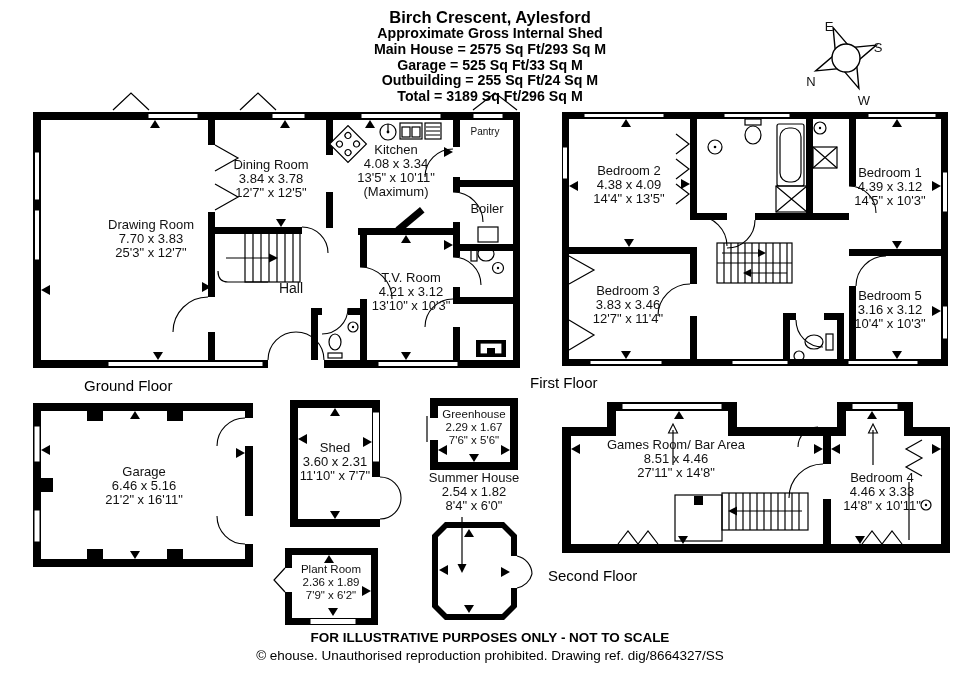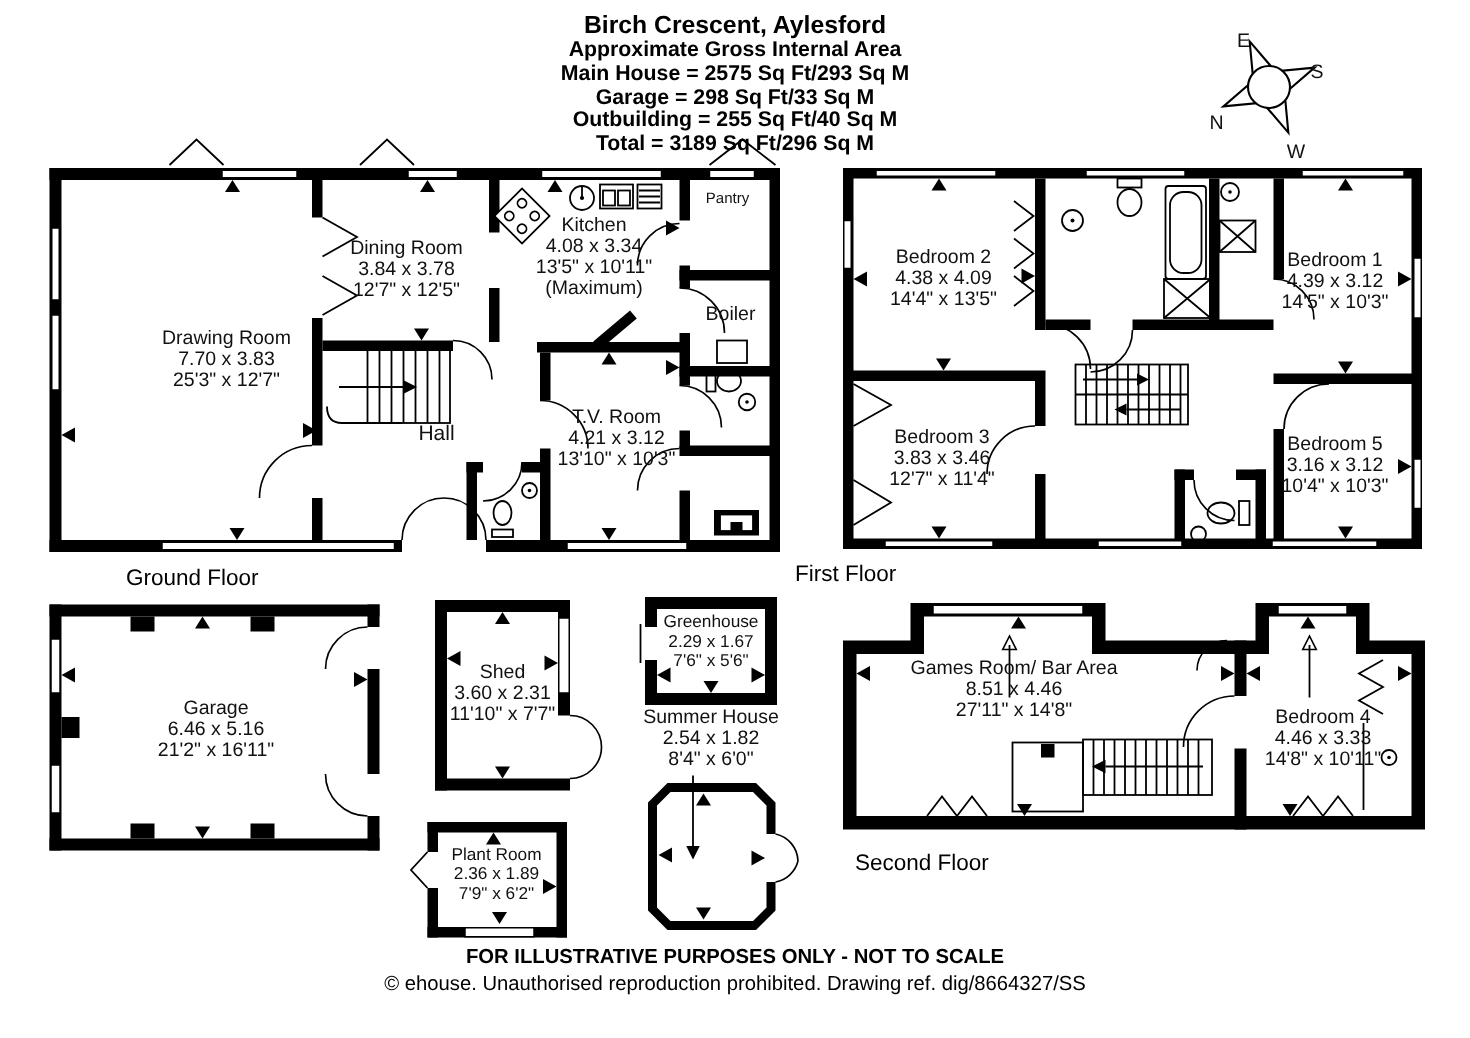--- a/index.html
+++ b/index.html
@@ -27,24 +27,24 @@
   .gap{fill:#fff;}
   .cpt{fill:#fff;stroke:#000;stroke-width:1.4;}
 </style>
 </head>
 <body>
 
 <div class="sheet">
 
   <div class="hdr">
     <div class="t">Birch Crescent, Aylesford</div>
-    <div>Approximate Gross Internal Area</div>
+    <div>Approximate Gross Internal Shed</div>
     <div>Main House = 2575 Sq Ft/293 Sq M</div>
-    <div>Garage = 298 Sq Ft/33 Sq M</div>
-    <div>Outbuilding = 255 Sq Ft/40 Sq M</div>
+    <div>Garage = 525 Sq Ft/33 Sq M</div>
+    <div>Outbuilding = 255 Sq Ft/24 Sq M</div>
     <div>Total = 3189 Sq Ft/296 Sq M</div>
   </div>
 
   <svg style="left:798px;top:8px" width="120" height="100" viewBox="0 0 120 100">
     <g transform="translate(48,50)">
       <polygon class="cpt" points="0,-33 -7,-11 7,-11" transform="rotate(247)"></polygon>
       <polygon class="cpt" points="0,-33 -7,-11 7,-11" transform="rotate(337)"></polygon>
       <polygon class="cpt" points="0,-33 -7,-11 7,-11" transform="rotate(67)"></polygon>
       <polygon class="cpt" points="0,-33 -7,-11 7,-11" transform="rotate(157)"></polygon>
       <circle cx="0" cy="0" r="14" class="cpt"></circle>
@@ -463,20 +463,20 @@
     </g>
     <g>
       <text class="rm-s" x="59" y="33">Plant Room</text>
       <text class="rm-s" x="59" y="46">2.36 x 1.89</text>
       <text class="rm-s" x="59" y="59">7'9" x 6'2"</text>
     </g>
   </svg>
 
   <div class="floor-label" style="left:84px;top:377px">Ground Floor</div>
   <div class="floor-label" style="left:530px;top:374px">First Floor</div>
-  <div class="floor-label" style="left:570px;top:567px">Second Floor</div>
+  <div class="floor-label" style="left:548px;top:567px">Second Floor</div>
 
   <div class="ftr">
     <div class="b">FOR ILLUSTRATIVE PURPOSES ONLY - NOT TO SCALE</div>
     <div>© ehouse. Unauthorised reproduction prohibited. Drawing ref. dig/8664327/SS</div>
   </div>
 
 </div>
 
 </body></html>

